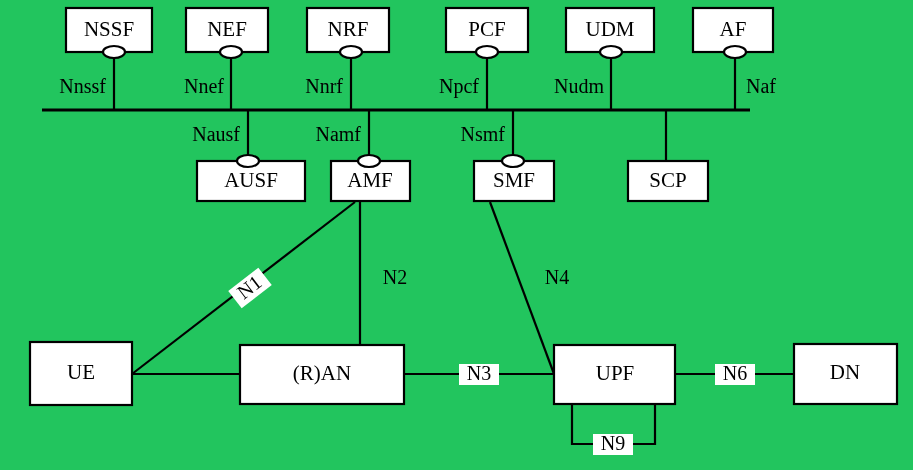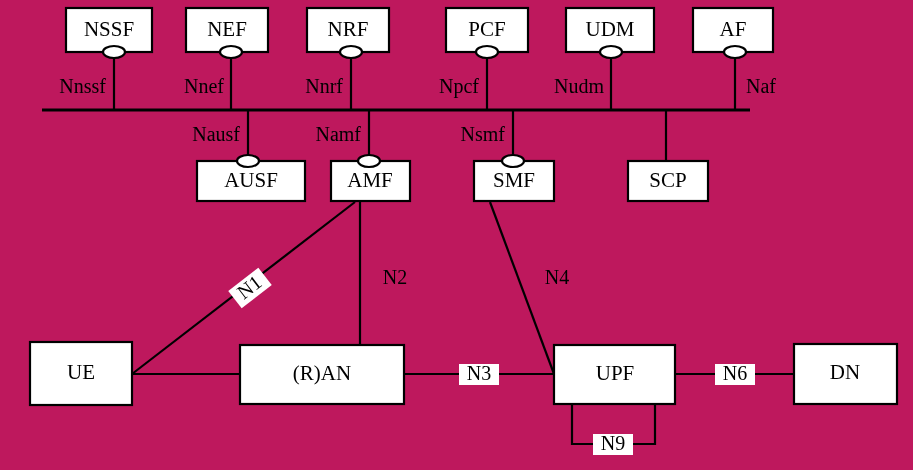--- a/index.html
+++ b/index.html
@@ -5,21 +5,21 @@
 <style>
   html, body {
     margin: 0;
     padding: 0;
     background: #ffffff;
   }
   #canvas {
     position: relative;
     width: 913px;
     height: 470px;
-    background: #be185d;
+    background: #22c55e;
     font-family: "Liberation Serif", "DejaVu Serif", serif;
     overflow: hidden;
   }
   #diagram-svg {
     position: absolute;
     left: 0;
     top: 0;
     width: 913px;
     height: 472px;
   }

